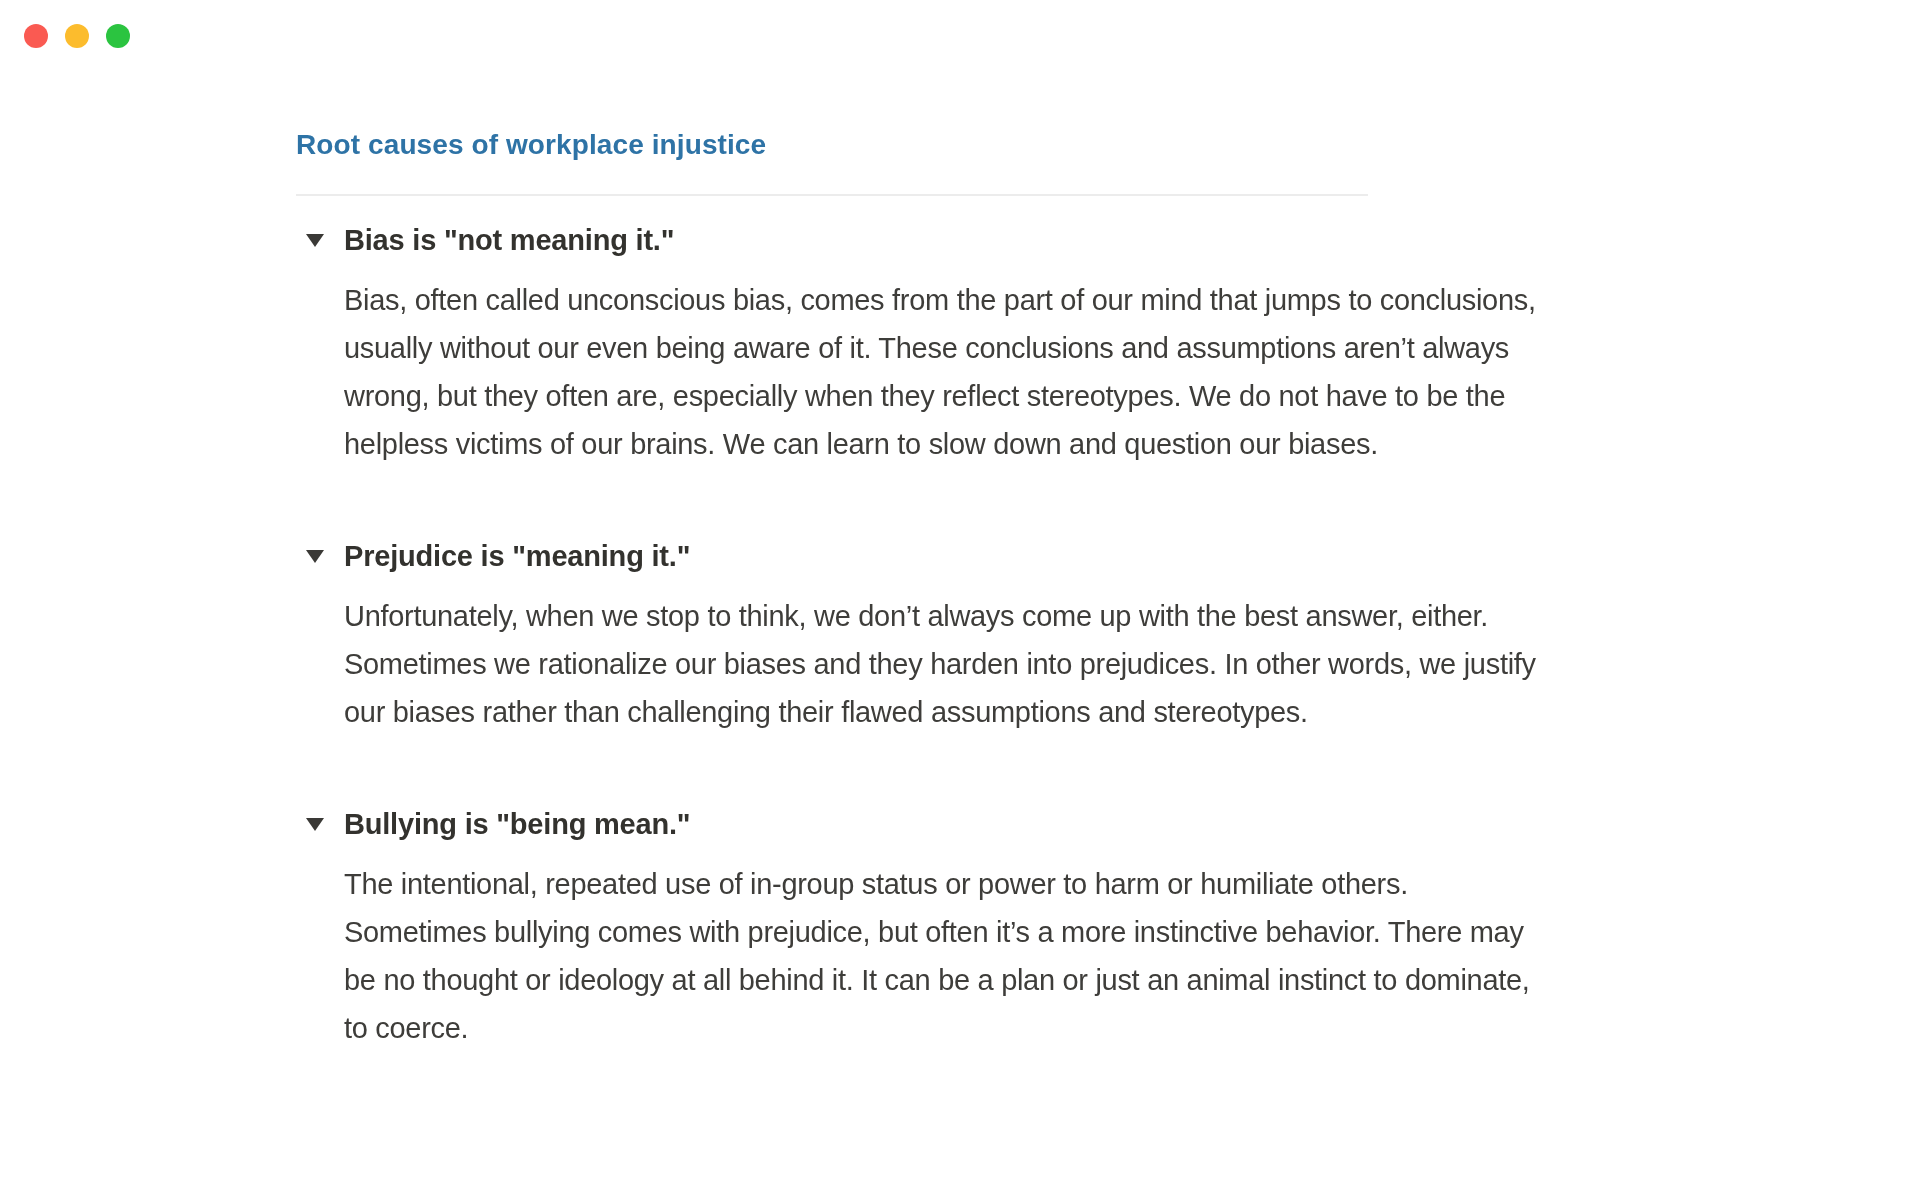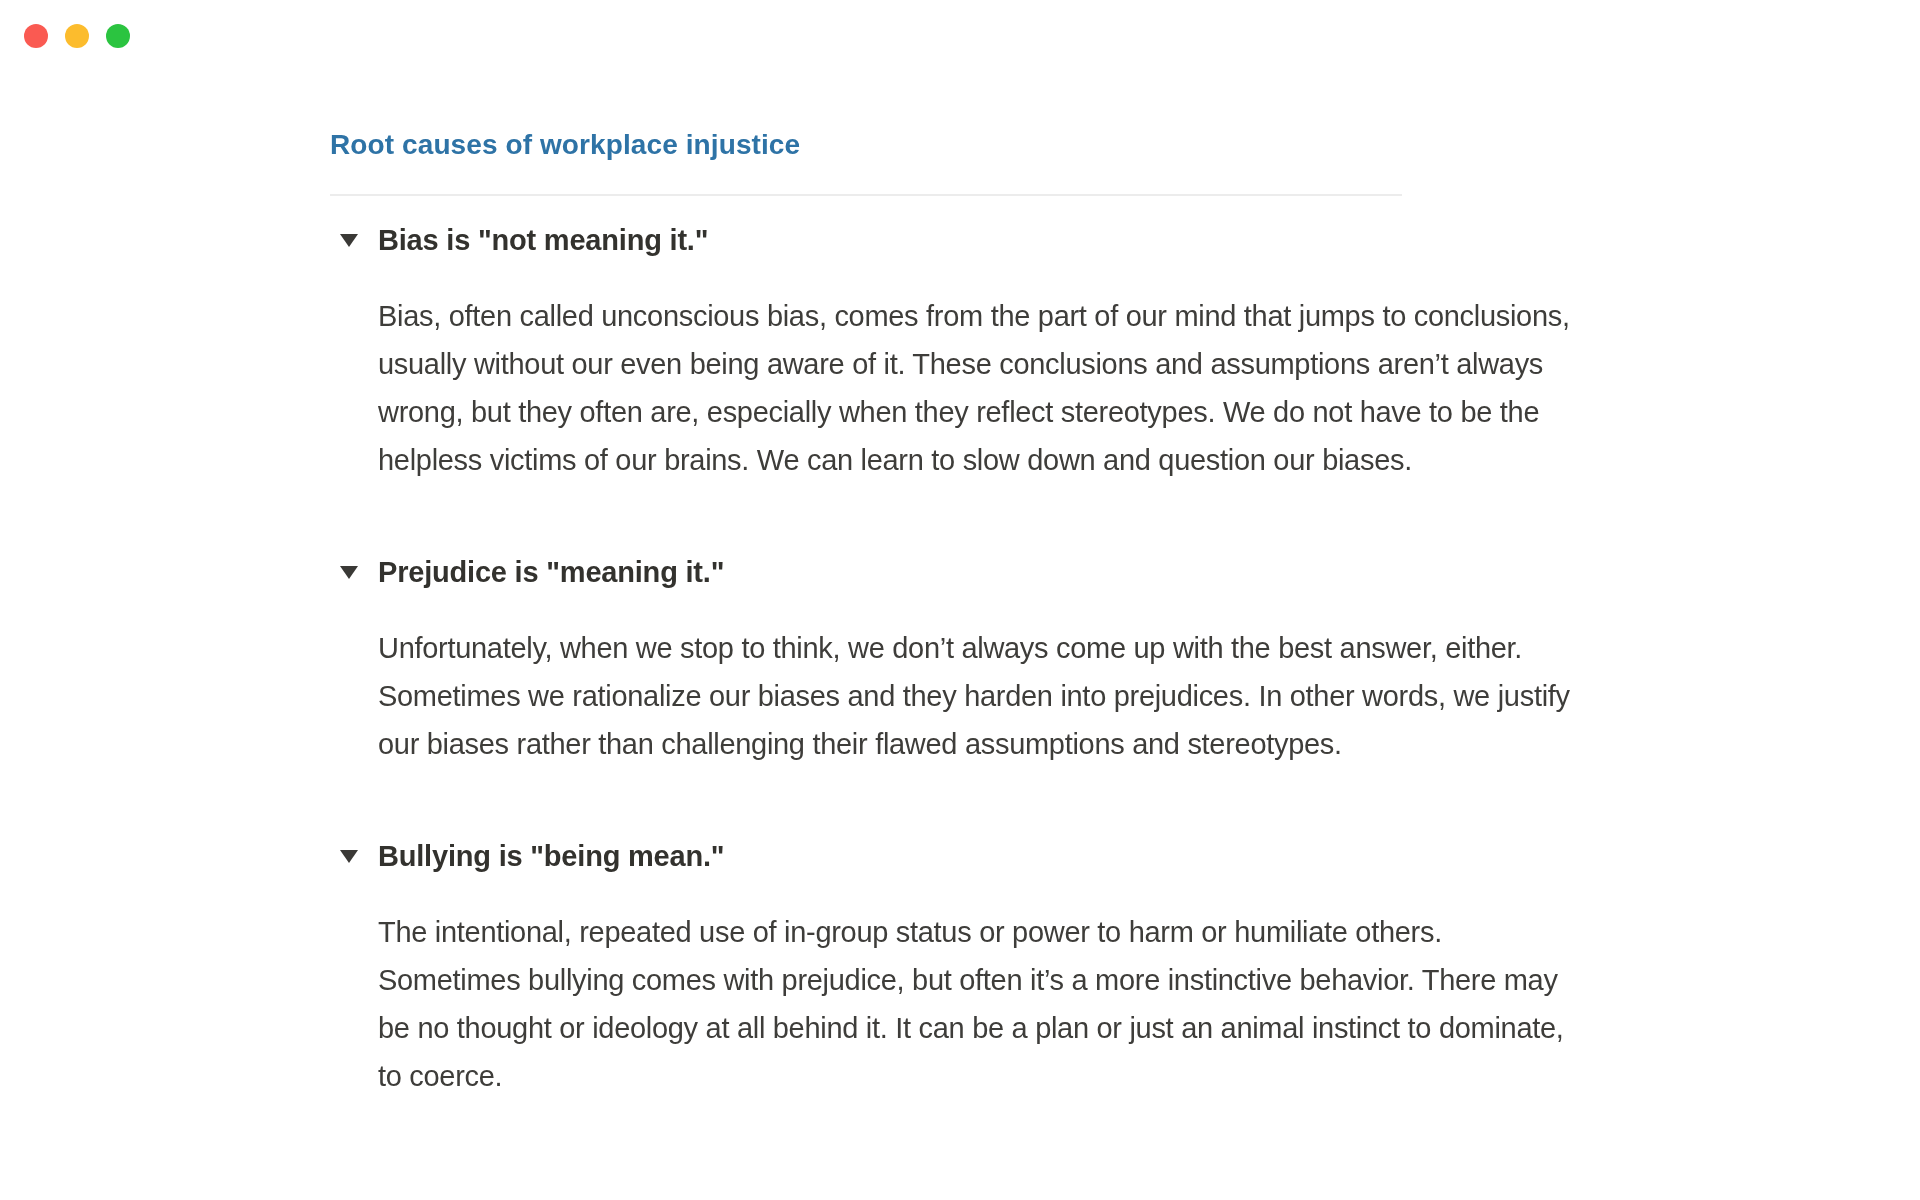--- a/index.html
+++ b/index.html
@@ -35,21 +35,21 @@
     cursor: default;
   }
   .tl-close    { background: #fa5a52; }
   .tl-minimize { background: #fcbc2d; }
   .tl-zoom     { background: #2bc440; }
 
   
   .page-content {
     position: absolute;
     top: 0;
-    left: 330px;
+    left: 296px;
     width: 1460px;
     padding-top: 124px;
   }
   .doc-title {
     font-size: 28px;
     line-height: 42px;
     font-weight: 700;
     color: #2e73a6;
     letter-spacing: 0.1px;
   }
@@ -88,21 +88,21 @@
     border-right: 9px solid transparent;
     border-top: 13px solid #3a3936;
   }
   .section-heading {
     font-size: 29px;
     font-weight: 700;
     color: #33322e;
     letter-spacing: -0.2px;
   }
   .section-body {
-    margin: 28px 0 0 48px;
+    margin: 12px 0 0 48px;
     font-size: 29px;
     line-height: 48px;
     font-weight: 400;
     color: #3e3d3a;
     letter-spacing: -0.3px;
     white-space: pre;
   }
 </style>
 </head>
 <body>

